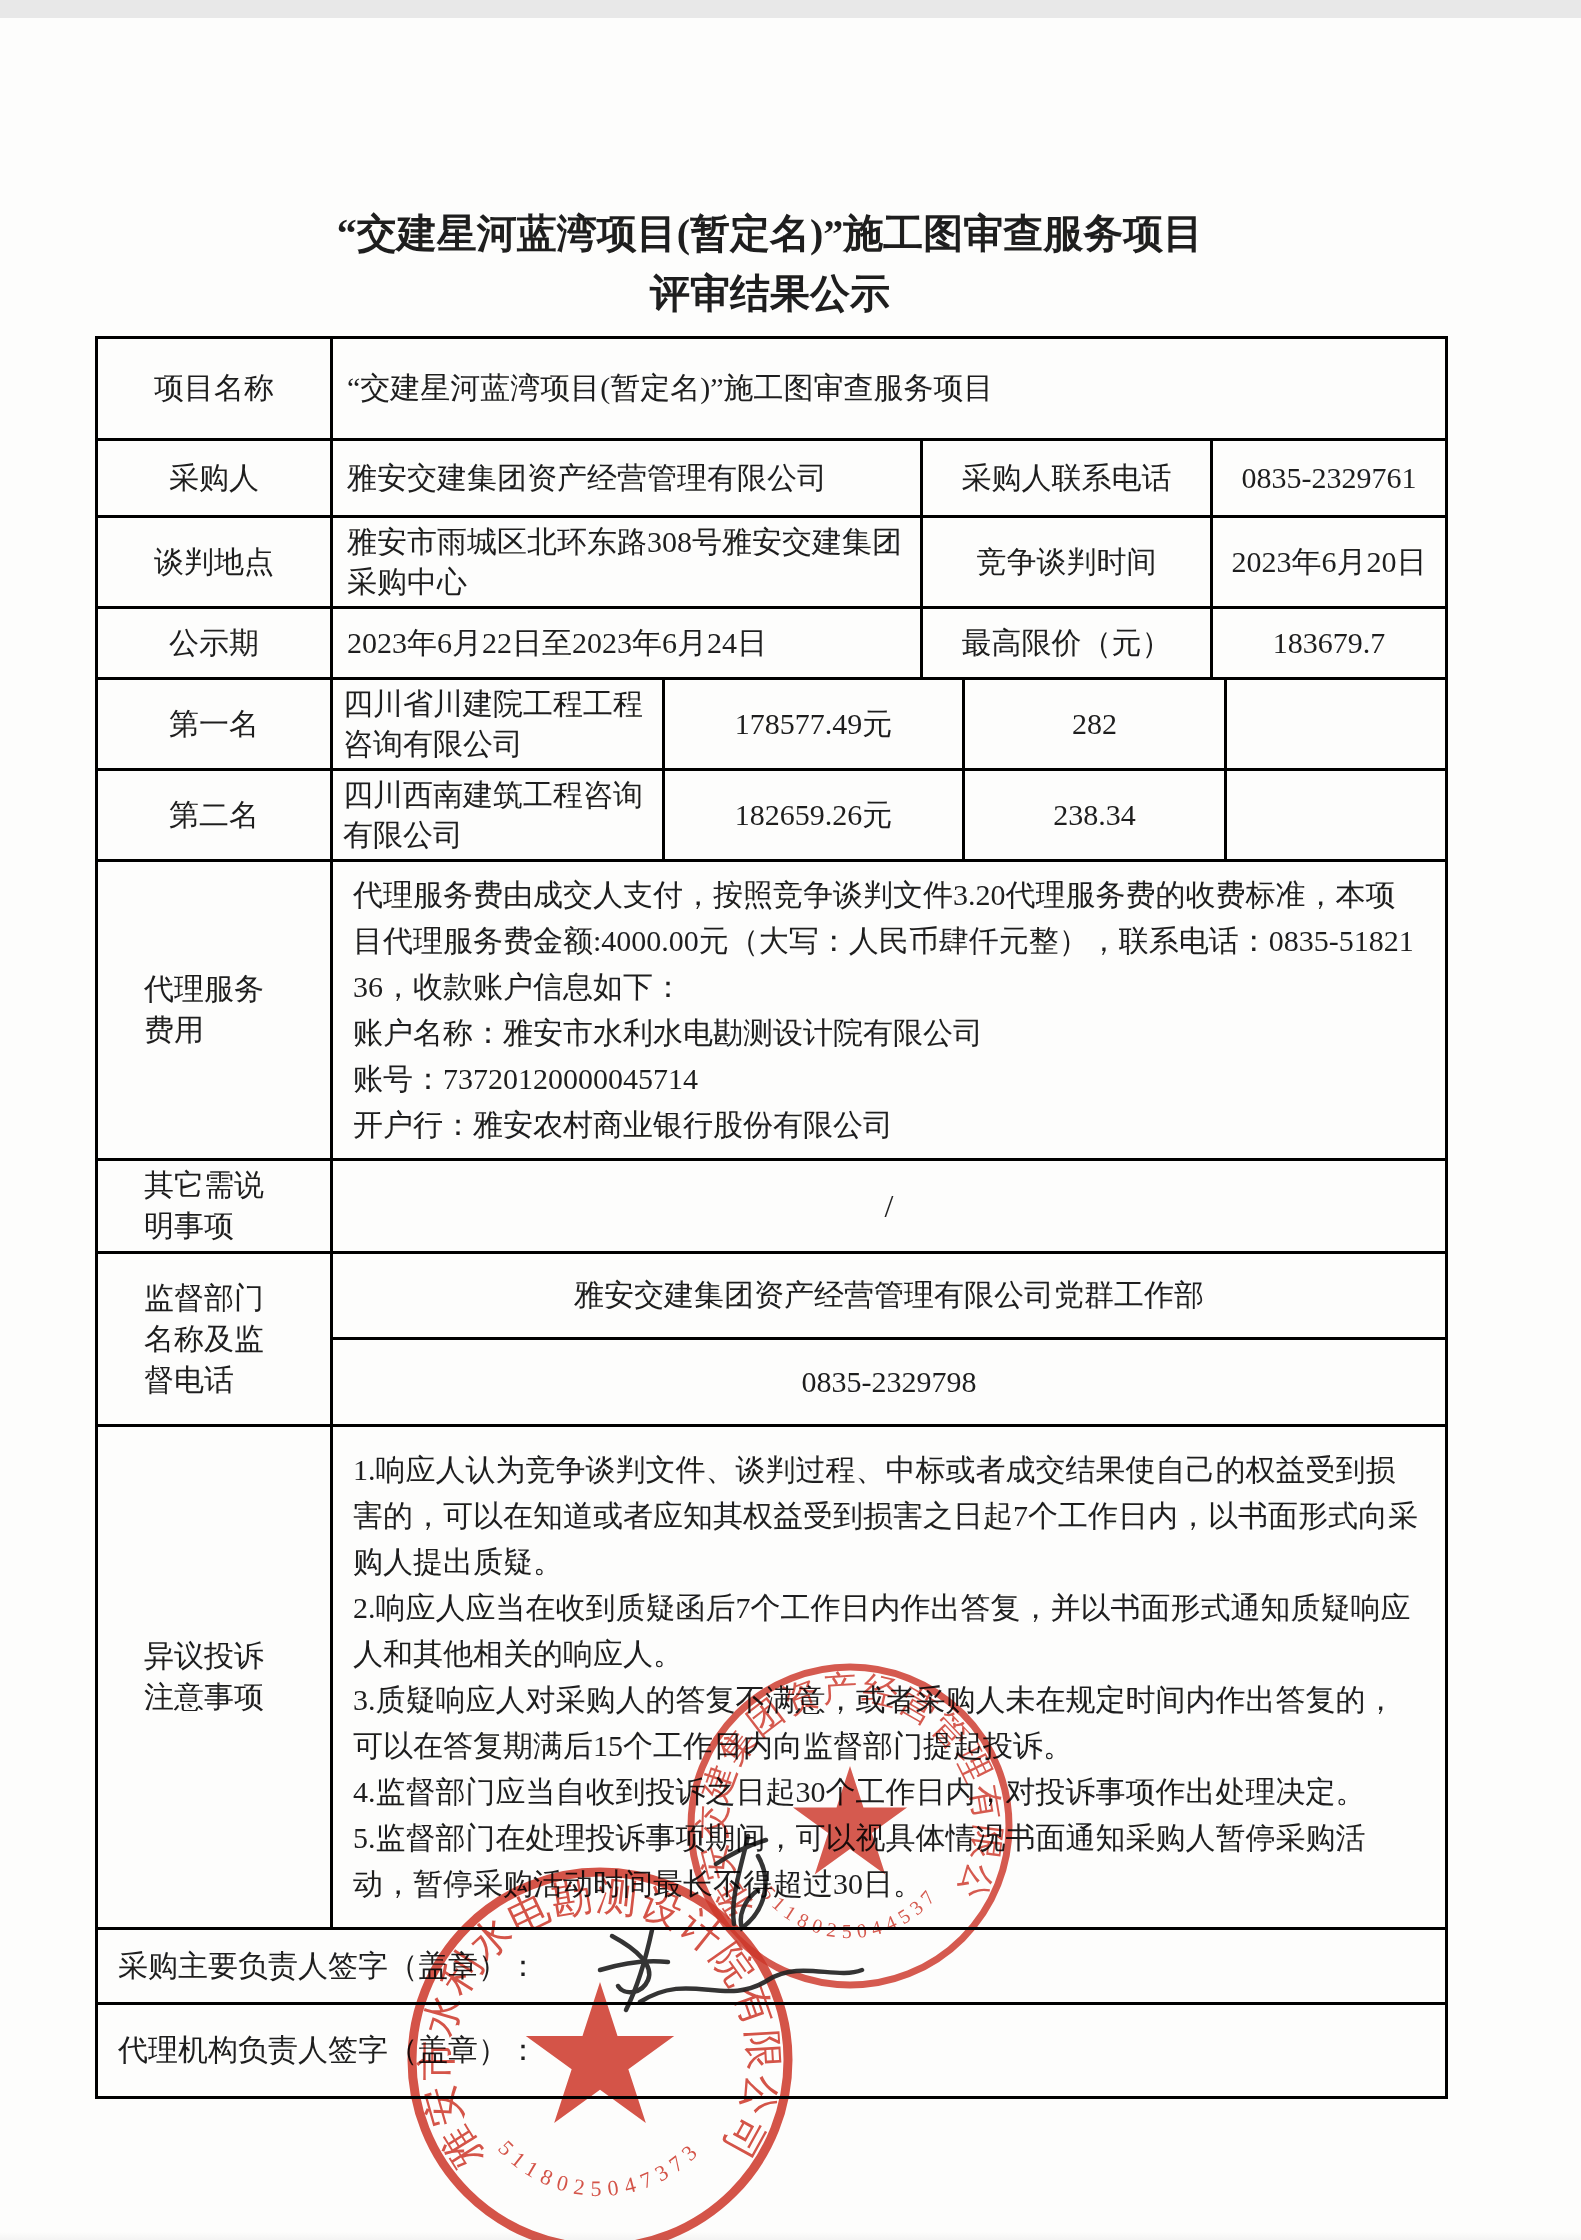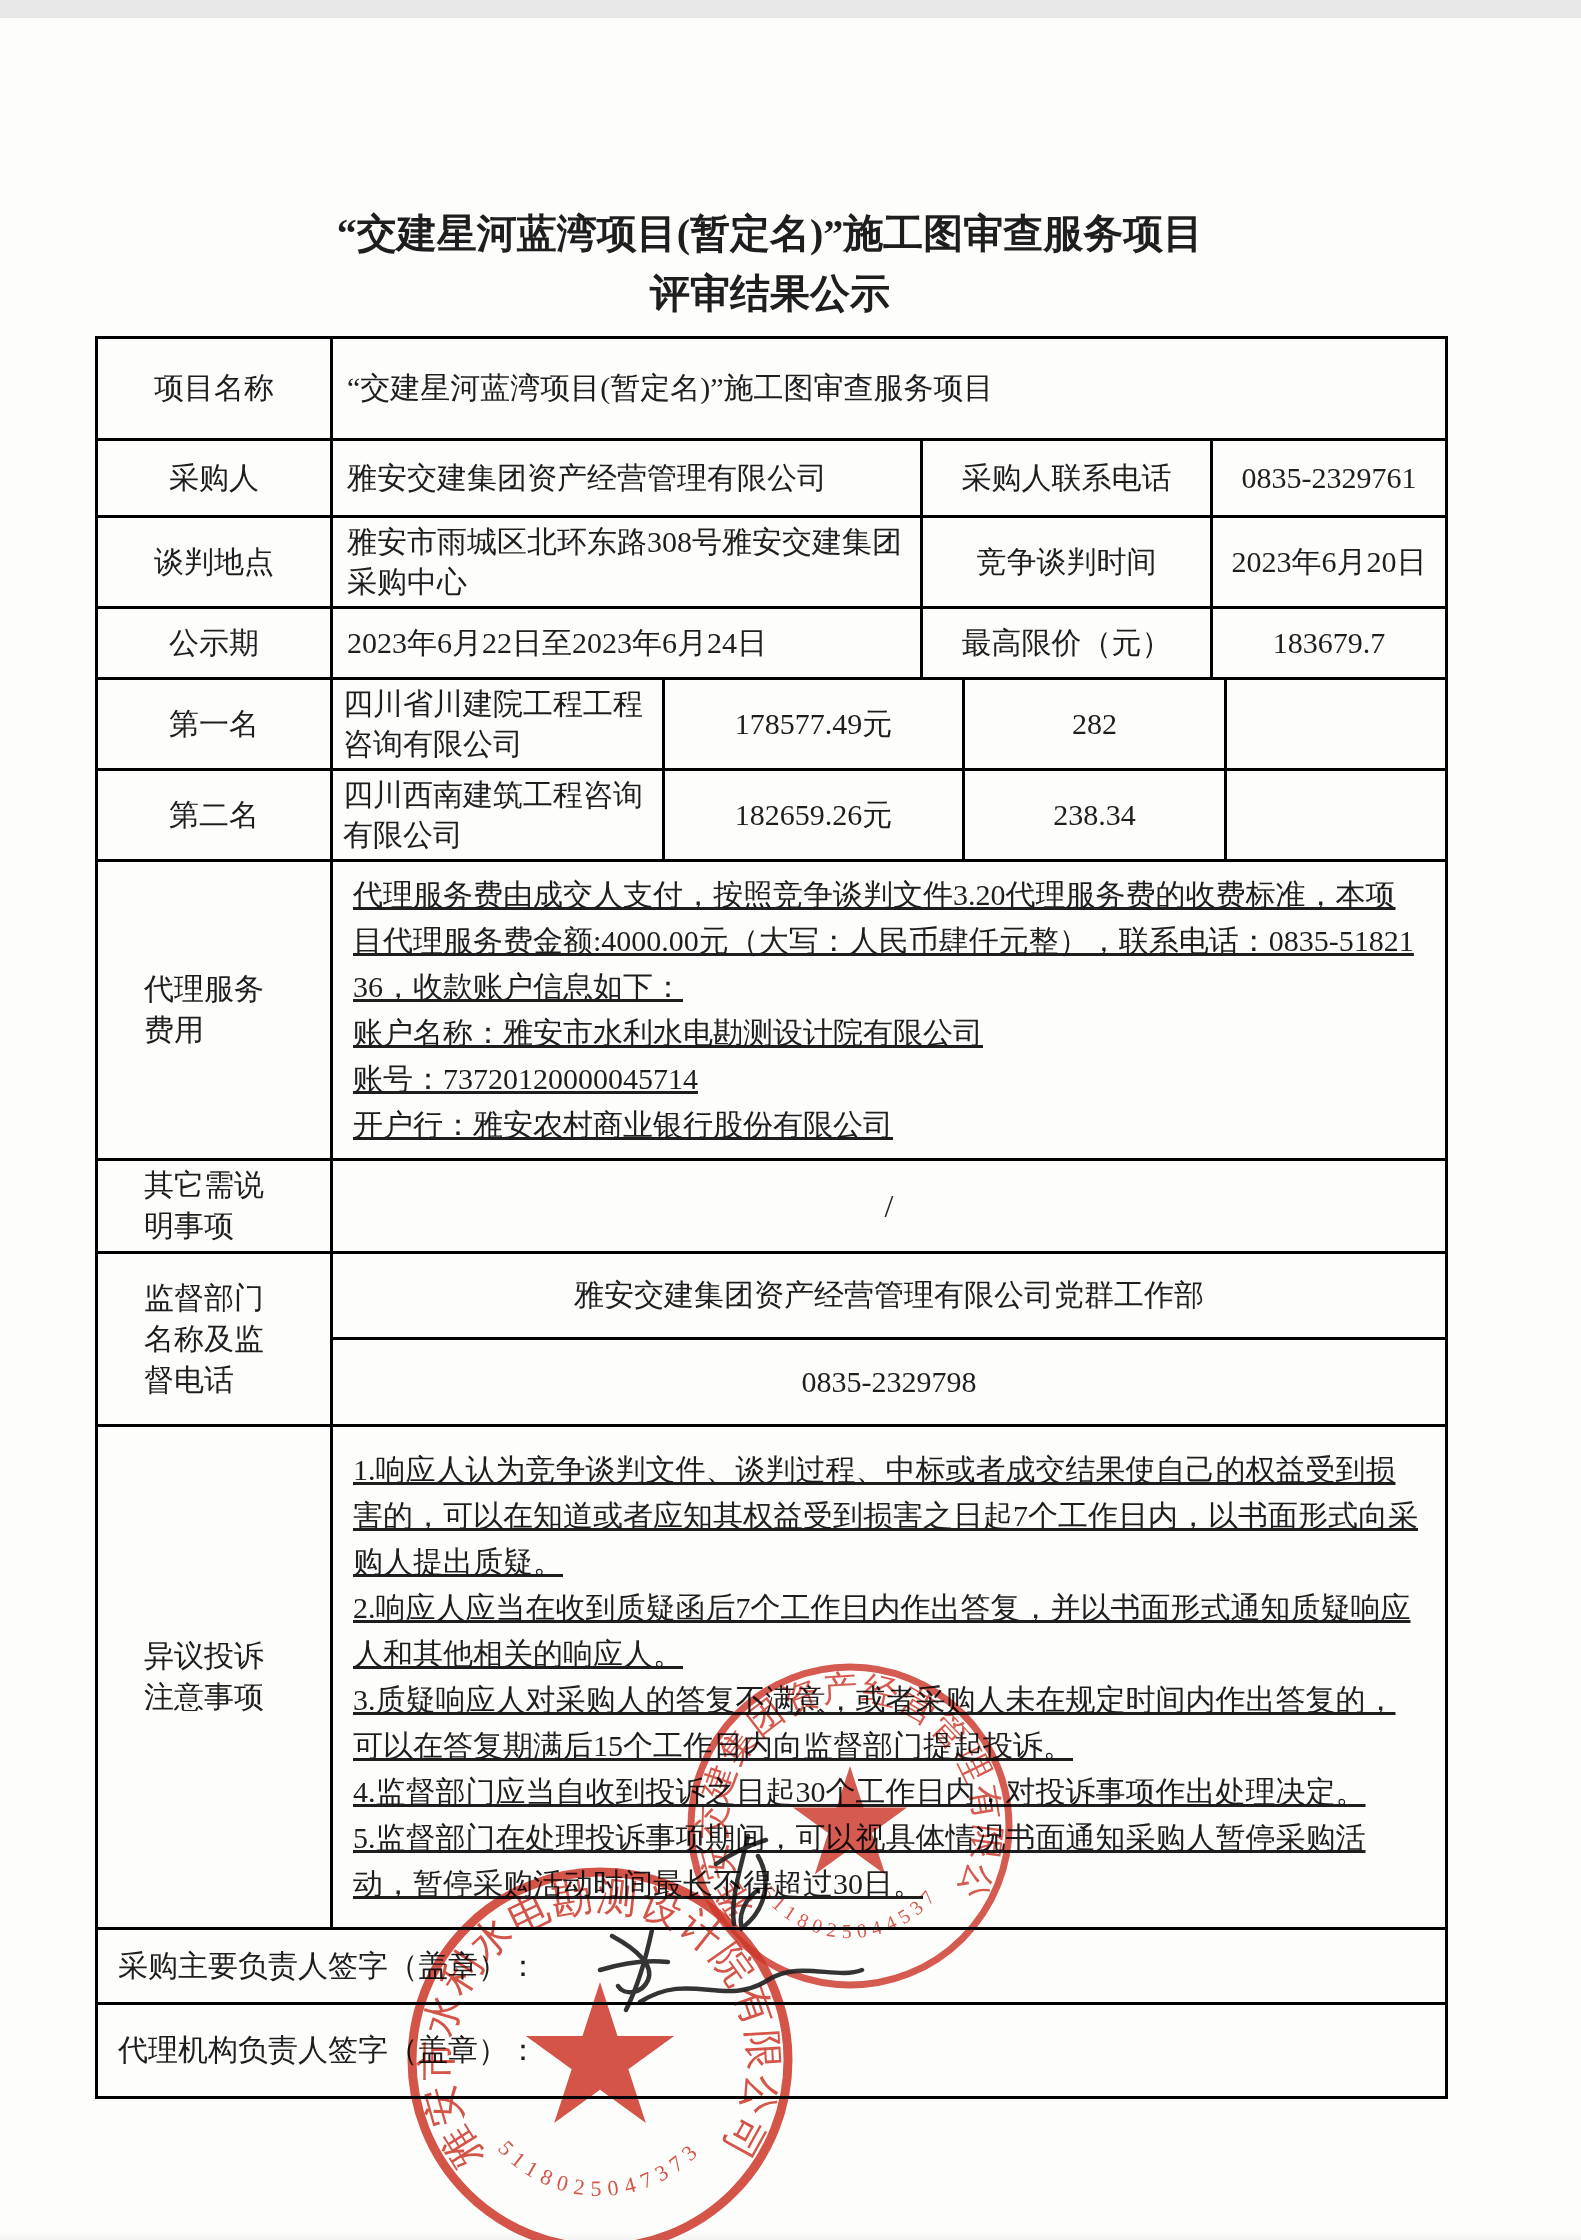--- a/index.html
+++ b/index.html
@@ -12,21 +12,21 @@
   .title{position:absolute; left:95px; top:186px; width:1350px; text-align:center;
          font-size:40px; font-weight:bold; line-height:60px;}
   .tablewrap{position:absolute; left:95px; top:318px; width:1350px;}
   table.band{width:1350px; border-collapse:collapse; table-layout:fixed;}
   table.band + table.band{margin-top:-3px;}
   td{border:3px solid #000000; font-size:30px; padding:4px 14px;
      vertical-align:middle; word-break:break-all; overflow:hidden;}
   td.lbl{text-align:center; padding:4px 6px;}
   .narrow{display:inline-block; max-width:140px; text-align:left; vertical-align:middle;}
   .c{text-align:center;}
-  .para{line-height:46px; text-align:left;text-decoration:underline;}
+  .para{line-height:46px; text-align:left;}
   .fee-cell{padding:10px 20px;}
   .obj-cell{padding:20px 20px;}
   .slash{font-size:32px; text-align:center;}
   .sign-cell{padding-left:20px;font-family:Liberation Serif, serif;}
   
   .overlay{position:absolute; left:0; top:0; width:1581px; height:2240px;
            pointer-events:none; mix-blend-mode:multiply;}
   .stamp-text{font-family:"Liberation Serif","DejaVu Serif",serif;}
   .scan-smudge{position:absolute; left:0; bottom:0; width:1581px; height:26px;
                background:linear-gradient(to top, rgba(110,110,110,0.20), rgba(110,110,110,0));}

